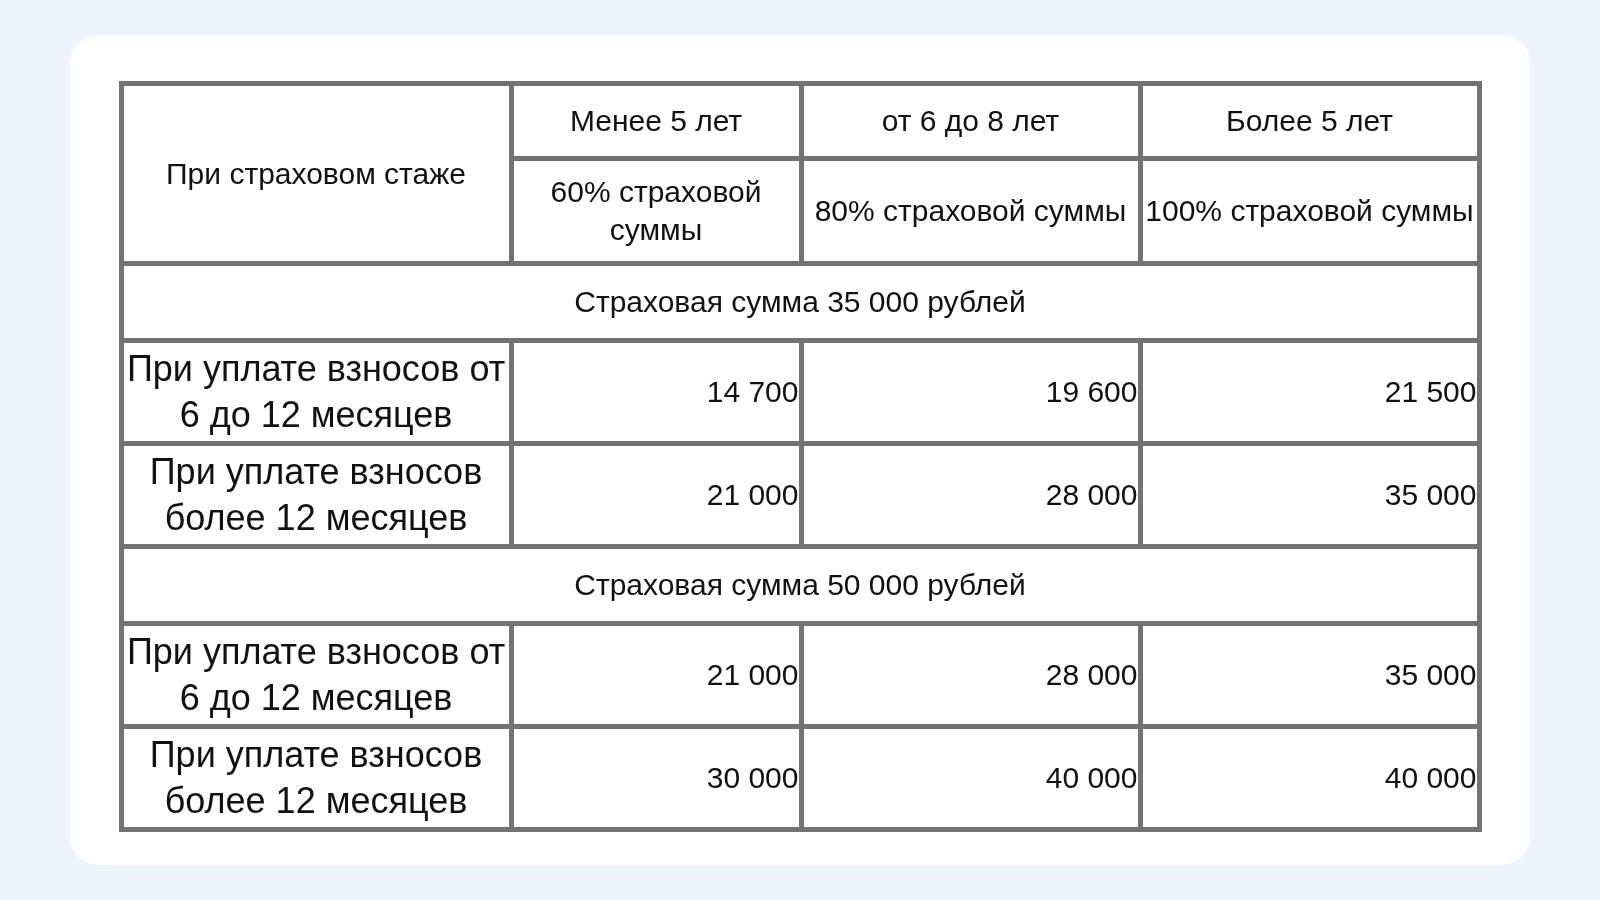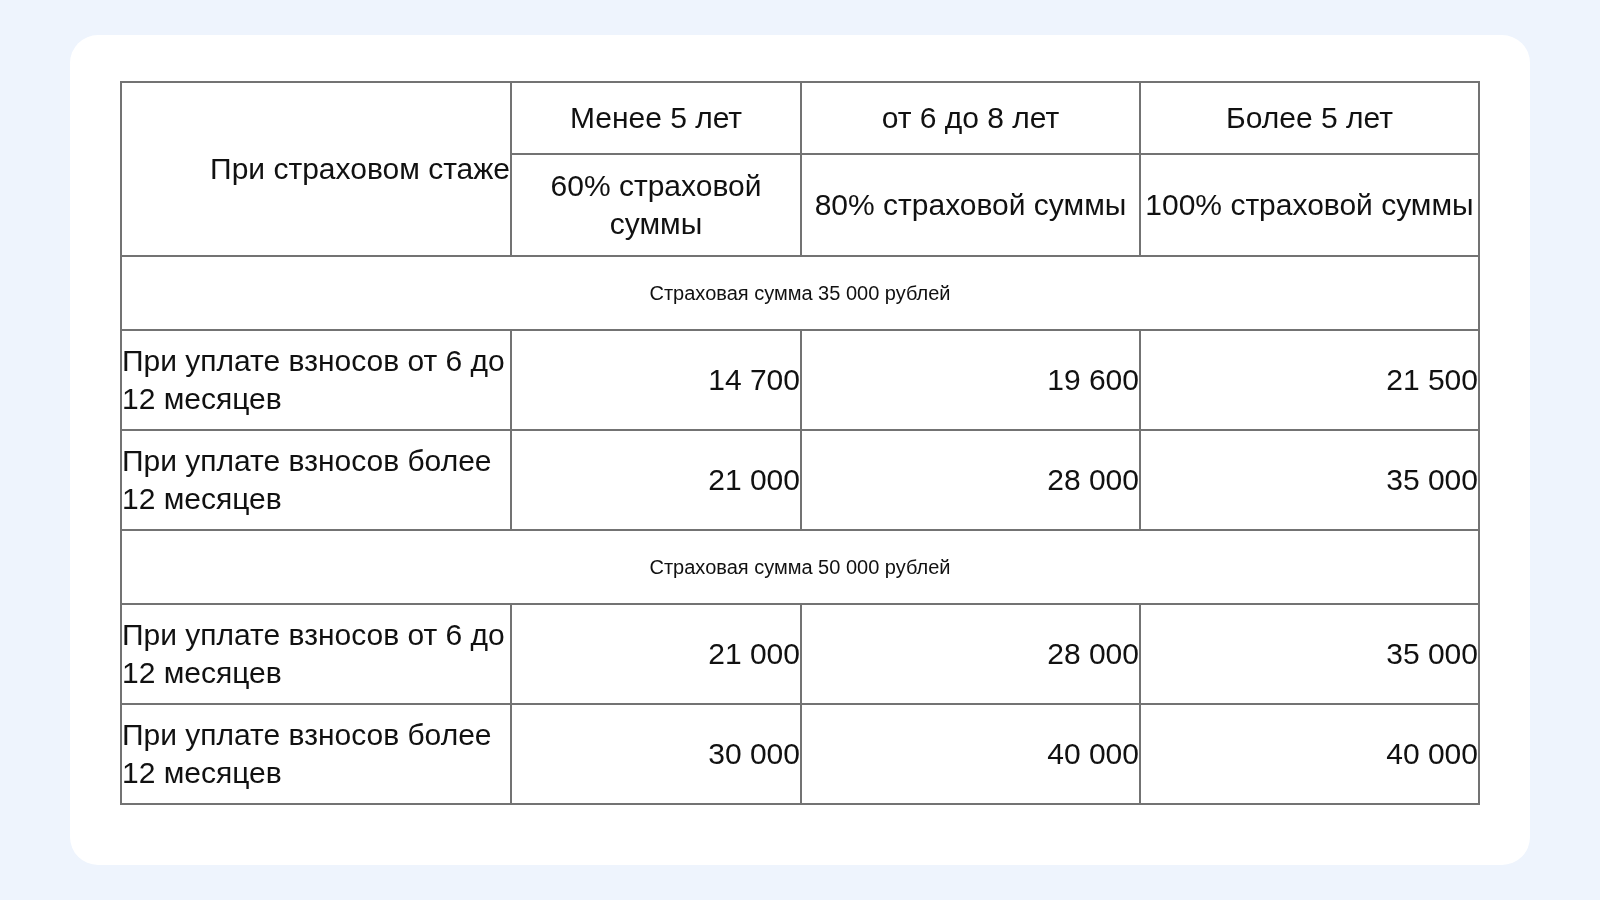--- a/index.html
+++ b/index.html
@@ -34,64 +34,64 @@
   }
 
   table.rate-table {
     border-collapse: collapse;
     width: 1358px;
     table-layout: fixed;
   }
 
   table.rate-table td,
   table.rate-table th {
-    border: 2px solid #737373;
+    border: 5px solid #737373;
     padding: 0;
     vertical-align: middle;
     font-weight: normal;
     color: #111111;
   }
 
   
   col.c1 { width: 390px; }
   col.c2 { width: 290px; }
   col.c3 { width: 339px; }
   col.c4 { width: 339px; }
 
   .hdr-label {
     font-size: 30px;
-    text-align: right;
+    text-align: center;
     padding-left: 26px;
     margin-left: 47px;
   }
 
   .hdr-top {
     font-size: 30px;
     text-align: center;
     height: 70px;
   }
 
   .hdr-sub {
     font-size: 30px;
     text-align: center;
     line-height: 1.28;
     height: 100px;
   }
 
   .section-row td {
     text-align: center;
-    font-size: 20px;
+    font-size: 30px;
     font-weight: bold;
     height: 72px;
     margin-top: 44px;
   }
 
   .row-label {
-    font-size: 30px;
-    text-align: left;
+    font-size: 36px;
+    text-align: center;
     line-height: 1.28;
     padding: 16px 14px 16px 26px;
   }
 
   .row-value {
     font-size: 30px;
     text-align: right;
   }
 
   tr.data-row td { height: 98px; }

